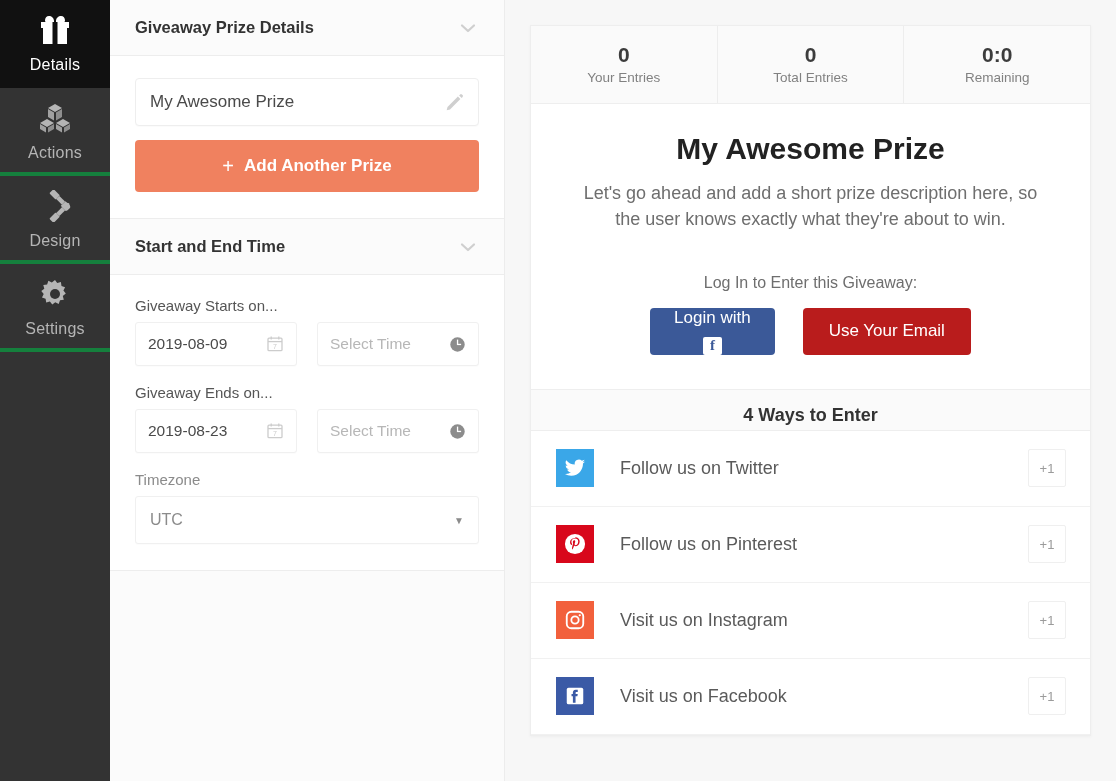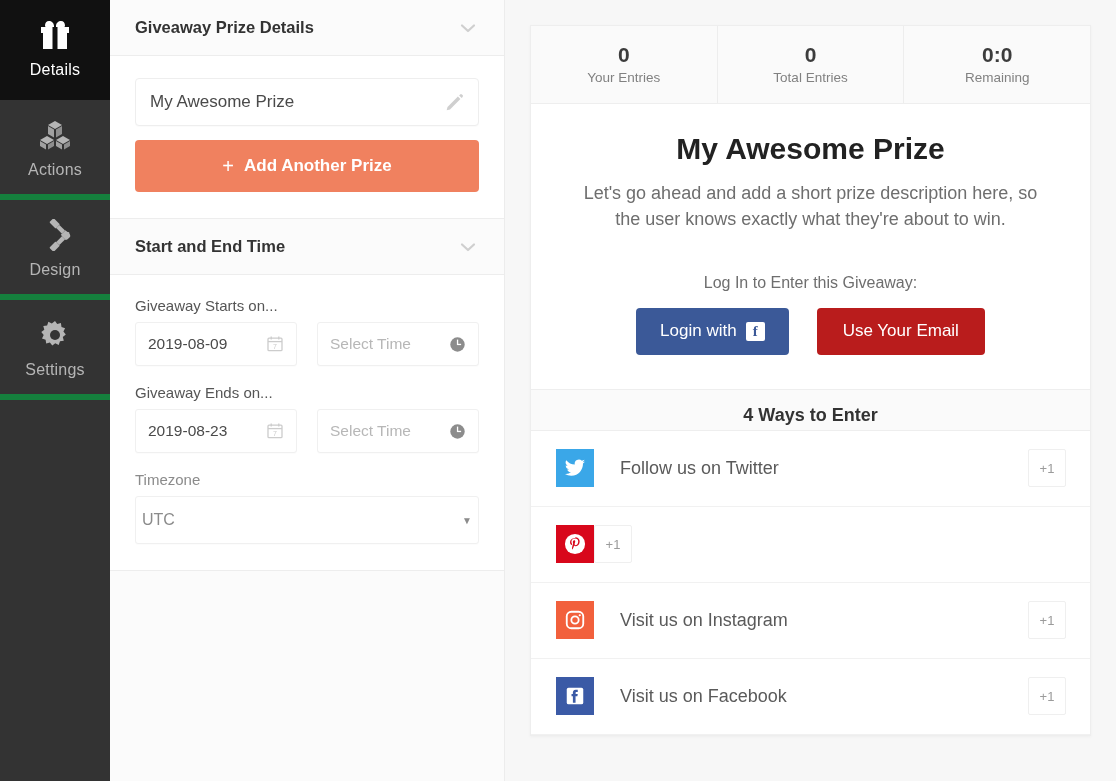--- a/index.html
+++ b/index.html
@@ -11,25 +11,25 @@
   }
   .app { display: flex; width: 1116px; height: 781px; background: #fafafa; }
 
   
   .sidebar {
     width: 110px; flex: 0 0 110px;
     background: #333333;
     display: flex; flex-direction: column;
   }
   .nav-item {
-    height: 100px;
+    height: 88px;
     display: flex; flex-direction: column;
     align-items: center; justify-content: center;
     color: #b5b5b5;
-    border-bottom: 6px solid #15803d;
+    border-bottom: 4px solid #15803d;
     cursor: pointer;
     user-select: none;
   }
   .nav-item.active { background: #111111; color: #ffffff; border-bottom-color: #111111; }
   .nav-icon { width: 40px; height: 40px; display: flex; align-items: center; justify-content: center; margin-bottom: 6px; }
   .nav-icon svg { display: block; }
   .nav-label { font-size: 16px; letter-spacing: .2px; }
   .sidebar-fill { flex: 1 1 auto; background: #333333; }
 
   
@@ -89,21 +89,21 @@
   .dt-box .txt { font-size: 15.5px; color: #4a4a4a; }
   .dt-box .txt.placeholder { color: #b7b7b7; }
   .dt-box .ico { color: #8c8c8c; display: flex; }
   .dt-box .ico.light { color: #cccccc; }
 
   .tz-select {
     height: 48px; width: 100%;
     border: 1px solid #f0f0f0; border-radius: 3px;
     background: #ffffff;
     display: flex; align-items: center; justify-content: space-between;
-    padding: 0 6px;
+    padding: 0 14px;
     cursor: pointer;
     box-shadow: 0 1px 1px rgba(0,0,0,0.015);
   }
   .tz-select .txt { font-size: 16px; color: #8b8b8b; }
   .tz-select .caret { font-size: 10px; color: #8b8b8b; }
   .editor-rest { flex: 1 1 auto; background: #fbfbfb; }
 
   
   .preview-wrap {
     flex: 1 1 auto;
@@ -137,20 +137,21 @@
   .login-label { font-size: 16px; color: #6e6e6e; margin-top: 42px; }
   .login-row { display: flex; justify-content: center; gap: 28px; margin-top: 16px; }
   .btn-login {
     background: #3b5998; color: #ffffff;
     border: none; border-radius: 4px;
     height: 47px; padding: 0 24px;
     font-size: 17px;
     display: flex; align-items: center; gap: 9px;
     cursor: pointer;
     font-family: "Liberation Sans", sans-serif;
+    flex-direction: column;
   }
   .fb-sq {
     width: 19px; height: 19px; background: #ffffff; border-radius: 2px;
     display: flex; align-items: center; justify-content: center;
     color: #3b5998; font-weight: bold; font-size: 15px; line-height: 1;
     font-family: "Liberation Serif", serif;
   }
   .btn-email {
     background: #b91c1c; color: #ffffff;
     border: none; border-radius: 4px;
@@ -400,20 +401,21 @@
         <span class="entry-points">+1</span>
       </div>
 
       <div class="entry">
         <span class="entry-icon" style="background:#d8071b">
           <svg width="22" height="22" viewBox="0 0 24 24" fill="#fff">
               <circle cx="12" cy="12" r="11"></circle>
               <path d="M12.3 5.4c-3.8 0-5.7 2.6-5.7 4.8 0 1.3.5 2.5 1.6 2.9.2.1.3 0 .4-.2l.2-.7c0-.2 0-.3-.1-.5a2.9 2.9 0 01-.6-1.8 3.9 3.9 0 014-3.9c2.2 0 3.4 1.3 3.4 3.1 0 2.3-1 4.3-2.6 4.3a1.3 1.3 0 01-1.3-1.6c.2-1 .7-2.1.7-2.8 0-.7-.4-1.2-1.1-1.2-.9 0-1.6.9-1.6 2.1a3.1 3.1 0 00.3 1.3l-1.1 4.6c-.2 1 0 2.2 0 2.3s.1.1.2 0a9.7 9.7 0 001.6-3l.4-1.6a2.3 2.3 0 001.9.9c2.5 0 4.2-2.3 4.2-5.3 0-2.3-2-4.4-4.8-4.4z" fill="#d8071b"></path>
             </svg>
         </span>
+        <span class="entry-label">Follow us on Pinterest</span>
         <span class="entry-points">+1</span>
       </div>
 
       <div class="entry">
         <span class="entry-icon" style="background:#f2603c">
           <svg width="22" height="22" viewBox="0 0 24 24" fill="none" stroke="#fff" stroke-width="2">
             <rect x="3" y="3" width="18" height="18" rx="5"></rect>
             <circle cx="12" cy="12" r="4"></circle>
             <circle cx="17.2" cy="6.8" r="1.2" fill="#fff" stroke="none"></circle>
           </svg>

